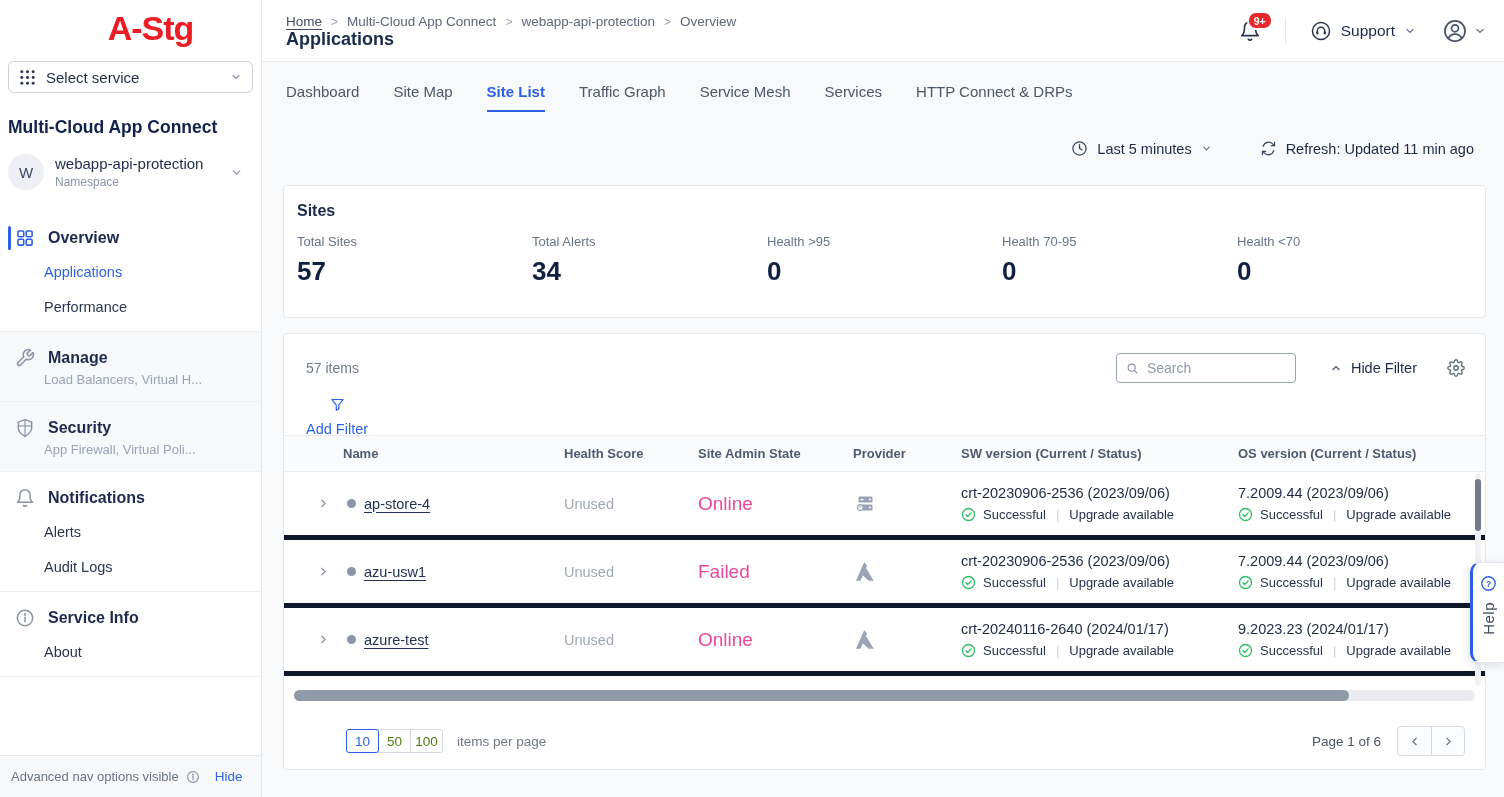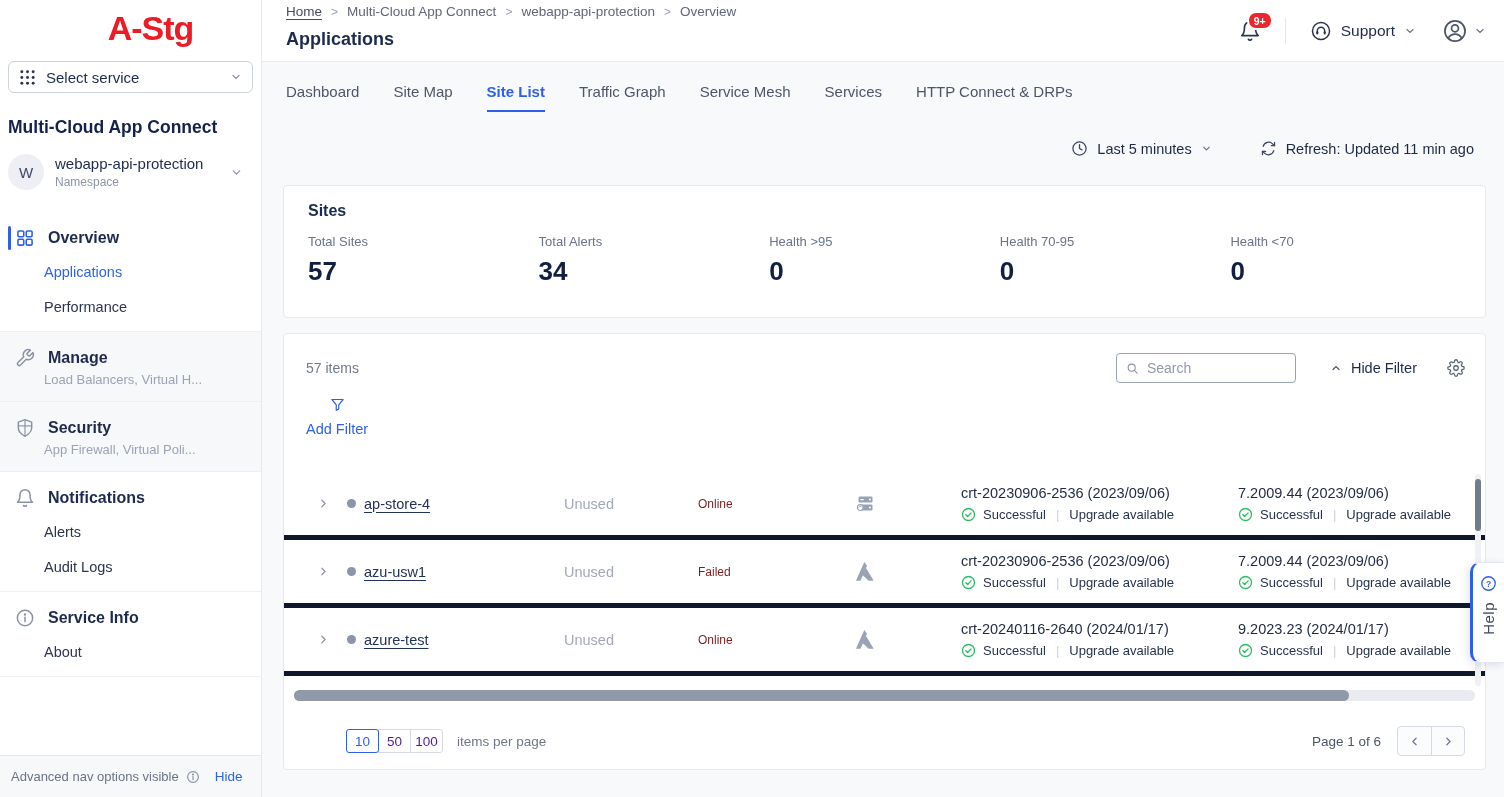--- a/index.html
+++ b/index.html
@@ -29,21 +29,21 @@
   .sec-item.active { color:#2e63e7; }
   .active-bar { position:absolute; left:8px; top:14px; width:3px; height:24px; background:#2e5fe8; border-radius:2px; }
   .icon-gray { color:#8a93a6; }
   .icon-blue { color:#2e5fe8; }
   .side-foot { position:absolute; bottom:0; left:0; right:0; height:42px; background:#f7f8fa; border-top:1px solid #e3e6ec; display:flex; align-items:center; padding:0 11px; gap:7px; font-size:13px; color:#6a7385; }
   .side-foot .hide { color:#2e63e7; font-size:13.5px; margin-left:8px; cursor:pointer; }
 
   
   .main { position:absolute; left:262px; top:0; right:0; bottom:0; background:#f8f9fb; }
   .topbar { height:62px; background:#fff; border-bottom:1px solid #e8eaef; position:relative; }
-  .crumbs { position:absolute; top:4px; left:24px; display:flex; align-items:center; gap:9px; font-size:13.5px; color:#5e6779; }
+  .crumbs { position:absolute; top:14px; left:24px; display:flex; align-items:center; gap:9px; font-size:13.5px; color:#5e6779; }
   .crumb-home { color:#434d61; text-decoration:underline; text-underline-offset:3px; cursor:pointer; }
   .crumb { cursor:pointer; }
   .crumb-sep { color:#9aa2b1; font-size:12px; }
   .page-title { position:absolute; top:29px; left:24px; font-size:18px; font-weight:600; color:#1a2b4e; }
   .top-right { position:absolute; right:18px; top:0; height:62px; display:flex; align-items:center; }
   .bell-wrap { position:relative; cursor:pointer; color:#2b3550; }
   .badge { position:absolute; top:-9px; right:-12px; background:#e8282d; color:#fff; font-size:10.5px; font-weight:700; padding:1.5px 5px; border-radius:9px; border:2px solid #fff; }
   .tr-div { width:1px; height:26px; background:#e3e6ec; margin:0 24px; }
   .support { display:flex; align-items:center; gap:9px; cursor:pointer; color:#2b3550; }
   .support .lbl { font-size:15.5px; font-weight:500; color:#1d2a4d; }
@@ -52,21 +52,21 @@
   .tabs { display:flex; gap:34px; padding:21px 0 0 24px; }
   .tab { font-size:15px; color:#4d5669; padding-bottom:10px; cursor:pointer; }
   .tab.active { color:#2e5fe8; font-weight:700; border-bottom:2.5px solid #2e5fe8; }
 
   .time-row { position:absolute; top:140px; right:30px; display:flex; align-items:center; font-size:14.5px; color:#1d2a44; }
   .time-row .grp { display:flex; align-items:center; gap:9px; cursor:pointer; }
   .time-row .gap { width:48px; }
 
   
   .card { position:absolute; background:#fff; border:1px solid #e6e8ee; border-radius:4px; }
-  .sites-card { top:185px; left:21px; width:1203px; height:133px; padding:16px 24px; }
+  .sites-card { top:185px; left:21px; width:1203px; height:133px; padding:16px 13px; }
   .sites-title { font-size:16px; font-weight:600; color:#1a2b4e; }
   .stats { display:flex; margin-top:14px; }
   .stat { width:235.5px; }
   .stat .s-lbl { font-size:13px; color:#68748a; }
   .stat .s-val { font-size:26px; font-weight:700; color:#111f43; margin-top:7px; }
 
   
   .table-card { top:333px; left:21px; width:1203px; height:437px; }
   .controls { position:absolute; top:19px; left:22px; right:20px; display:flex; align-items:center; }
   .items-count { font-size:14px; color:#707a8c; margin-right:auto; }
@@ -81,36 +81,36 @@
 
   .grid-cols { display:grid; grid-template-columns:59px 221px 134px 155px 108px 277px 1fr; align-items:center; }
   .thead { position:absolute; top:101px; left:0; right:0; height:37px; background:#fafbfd; border-top:1px solid #eaecf1; border-bottom:1px solid #eaecf1; font-size:13px; font-weight:600; color:#4f5a70; }
   .tbody { position:absolute; top:138px; left:0; right:0; }
   .trow { height:68px; border-bottom:5px solid #0f172a; }
   .c-exp { padding-left:33px; color:#8a93a4; cursor:pointer; }
   .c-name { display:flex; align-items:center; gap:8px; padding-left:4px; }
   .dot { width:9px; height:9px; border-radius:50%; background:#8b95a8; flex:none; }
   .name-link { font-size:14.5px; color:#223158; text-decoration:underline; text-underline-offset:3px; cursor:pointer; }
   .c-health { font-size:14.5px; color:#a0a8b8; }
-  .c-admin { font-size:12px; color:#7f1d1d; }
+  .c-admin { font-size:19px; color:#ec4899; }
   .c-provider { color:#9aa3b5; }
   .c-ver { font-size:14.5px; color:#1d2a44; }
   .status-line { display:flex; align-items:center; margin-top:6px; font-size:13px; color:#26324e; }
   .status-line .st { margin-left:7px; }
   .status-line .sep { color:#cbd1dc; margin:0 10px; font-size:13px; }
   .check { color:#2dbe64; flex:none; }
 
   .hscroll { position:absolute; top:356px; left:10px; width:1181px; height:11px; background:#e9ebf0; border-radius:6px; }
   .hthumb { position:absolute; left:0; top:0; width:1055px; height:11px; background:#8f99a8; border-radius:6px; cursor:grab; }
   .vtrack { position:absolute; right:4px; top:140px; width:6px; height:212px; background:#eff1f5; border-radius:3px; }
   .vthumb { position:absolute; right:4px; top:145px; width:6px; height:52px; background:#717b8c; border-radius:3px; cursor:grab; }
 
   .pager { position:absolute; left:22px; right:20px; bottom:13px; height:30px; display:flex; align-items:center; }
   .sizes { display:flex;padding-left:40px; }
-  .size { min-width:33px; height:24px; border:1px solid #d5dae2; background:#fff; display:flex; align-items:center; justify-content:center; font-size:13.5px; color:#4c1d95; margin-left:-1px; cursor:pointer; }
+  .size { min-width:33px; height:24px; border:1px solid #d5dae2; background:#fff; display:flex; align-items:center; justify-content:center; font-size:13.5px; color:#4d7c0f; margin-left:-1px; cursor:pointer; }
   .size.sel { border-color:#2e5fe8; color:#2e5fe8; border-radius:3px; z-index:1; margin-left:0; }
   .size:last-child { border-radius:0 3px 3px 0; }
   .per-page { margin-left:14px; font-size:13.5px; color:#6e7787; }
   .page-info { margin-left:auto; font-size:13.5px; color:#4a5568; margin-right:16px; }
   .pnav { display:flex; border:1px solid #d5dae2; border-radius:4px; overflow:hidden; background:#fbfcfe; }
   .pbtn { width:33px; height:28px; display:flex; align-items:center; justify-content:center; color:#6b7487; cursor:pointer; }
   .pbtn + .pbtn { border-left:1px solid #d5dae2; }
 
   
   .help-tab { position:fixed; right:0; top:562px; width:34px; height:101px; background:#fff; border:1px solid #e2e6ed; border-right:none; border-left:3px solid #2e5fe8; border-radius:10px 0 0 10px; box-shadow:-2px 2px 8px rgba(20,30,60,.12); display:flex; flex-direction:column; align-items:center; padding-top:12px; gap:10px; z-index:20; cursor:pointer; }
@@ -381,20 +381,29 @@
       </div>
     </div>
 
     <div class="add-filter">
       <svg width="15" height="15" viewBox="0 0 24 24" fill="none" stroke="#2e5fe8" stroke-width="1.9" stroke-linejoin="round">
           <path d="M3 4h18l-7 8.5V19l-4 2.3v-8.8L3 4z"></path>
         </svg>
       <span class="lbl">Add Filter</span>
     </div>
 
+    <div class="thead grid-cols">
+      <div></div>
+      <div>Name</div>
+      <div>Health Score</div>
+      <div>Site Admin State</div>
+      <div>Provider</div>
+      <div>SW version (Current / Status)</div>
+      <div>OS version (Current / Status)</div>
+    </div>
 
     <div class="tbody">
   <div class="trow grid-cols">
     <div class="c-exp">
       <svg width="13" height="13" viewBox="0 0 24 24" fill="none" stroke="currentColor" stroke-width="2.2" stroke-linecap="round">
               <polyline points="9 6 15 12 9 18"></polyline>
             </svg>
     </div>
     <div class="c-name">
       <span class="dot"></span>

